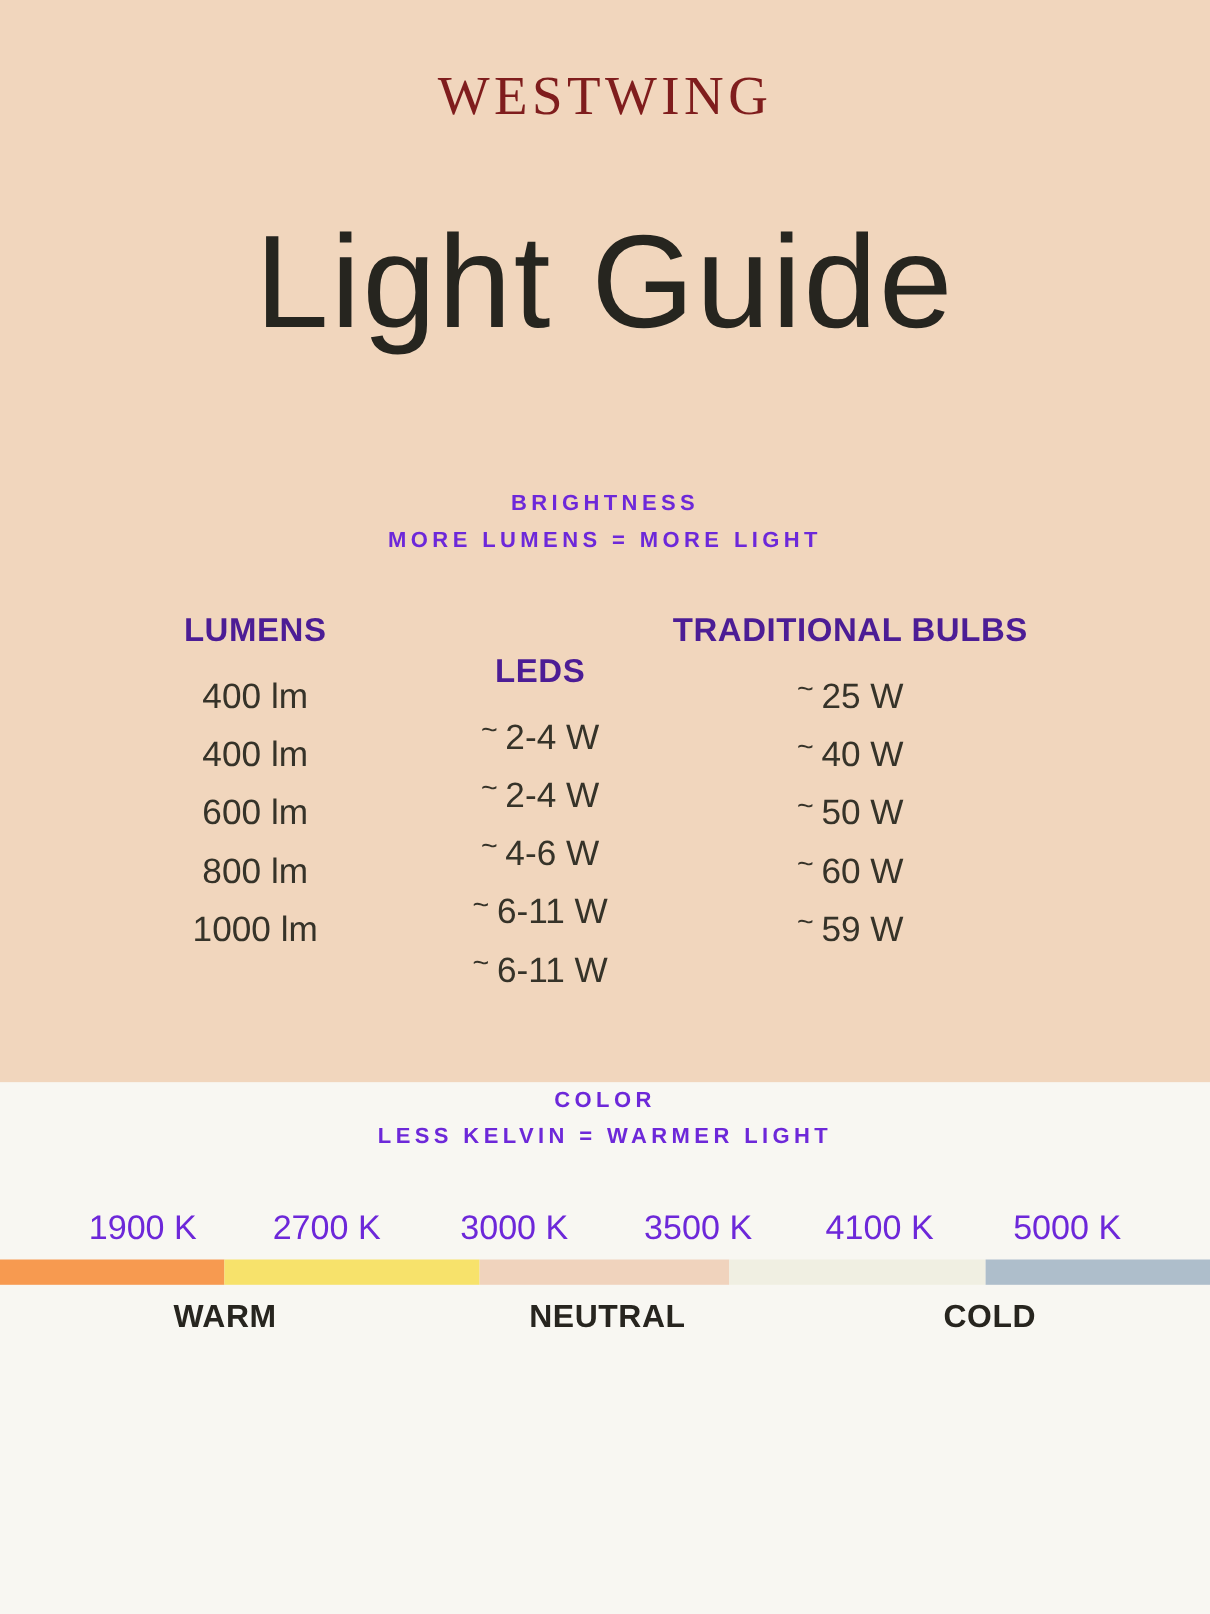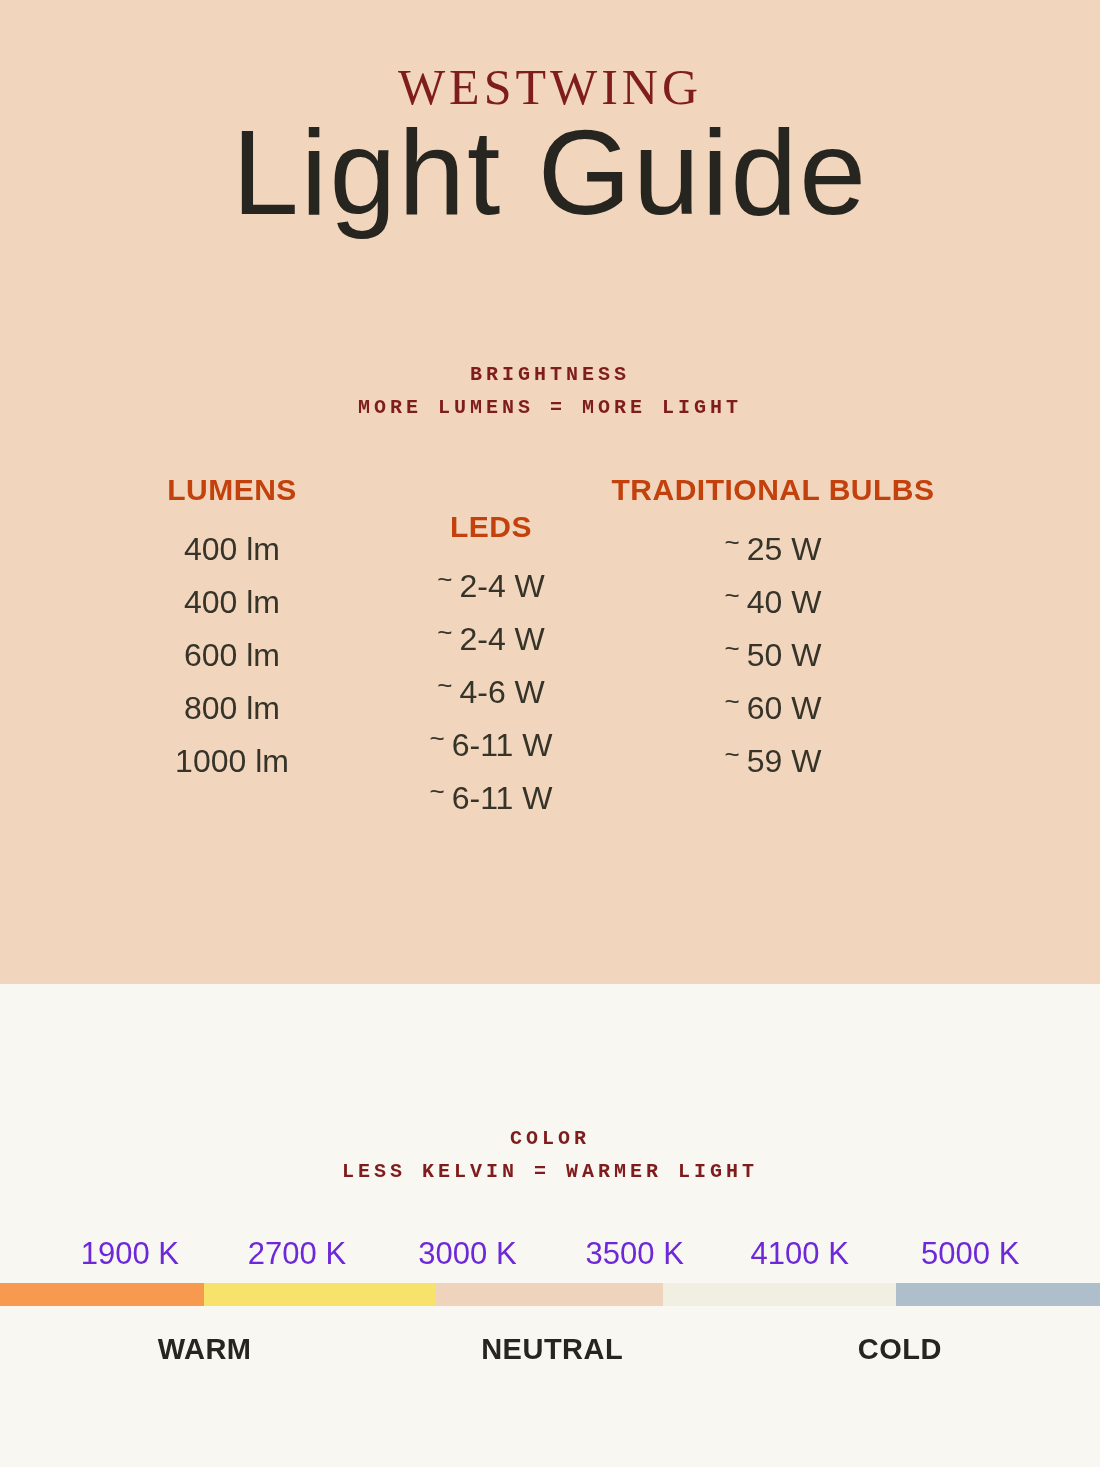--- a/index.html
+++ b/index.html
@@ -19,71 +19,72 @@
   }
   .brand-logo {
     padding-top: 62px;
     font-family: "Liberation Serif", serif;
     font-size: 50px;
     line-height: 1;
     letter-spacing: 4px;
     color: #7f1d1d;
   }
   .page-title {
+    margin-top: 84px;
     font-size: 120px;
     font-weight: 400;
     line-height: 1;
     letter-spacing: 2px;
     color: #26251f;
   }
   .mono-block {
-    font-family: Liberation Mono, monospace;
+    font-family: Liberation Sans, sans-serif;
     font-weight: 700;
     font-size: 20px;
     line-height: 33px;
     letter-spacing: 4px;
-    color: #7f1d1d;
+    color: #6d28d9;
   }
   .mono-top { margin-top: 126px; }
 
   
   .lumens-table { margin-top: 42px; position: relative; text-align: left; }
   .t-row { position: relative; height: 53px; }
   .t-head { height: 48px; margin-bottom: 8px; }
   .cell {
     position: absolute;
     top: 50%;
     transform: translate(-50%, -50%);
     white-space: nowrap;
     font-size: 32px;
     color: #363329;
   }
   .t-head .cell {
     font-size: 30px;
     font-weight: 700;
     letter-spacing: 0.5px;
-    color: #c2410c;
+    color: #4c1d95;
   }
   .col-1 { left: 232px; }
   .col-2 { left: 491px; margin-top: 37px; }
   .col-3 { left: 773px; }
   .approx {
     display: inline-block;
     transform: translateY(-9px);
     font-size: 26px;
     margin-right: 7px;
   }
 
   
   .section-bottom {
     height: 483px;
     background: #f8f7f2;
     text-align: center;
   }
-  .section-bottom .mono-block { padding-top: 138px; }
+  .section-bottom .mono-block { }
 
   .kelvin-row { position: relative; height: 34px; margin-top: 49px; }
   .kelvin-label {
     position: absolute;
     top: 0;
     transform: translateX(-50%);
     font-size: 31px;
     line-height: 34px;
     white-space: nowrap;
     color: #6d28d9;
@@ -98,21 +99,21 @@
   .scale-bar {
     display: flex;
     width: 100%;
     height: 23px;
     margin-top: 12px;
   }
 
   .zone-row { position: relative; height: 30px; margin-top: 14px; }
   .zone-label {
     position: absolute;
-    top: 14px;
+    top: 0;
     transform: translateX(-50%);
     font-size: 29px;
     line-height: 30px;
     font-weight: 700;
     letter-spacing: 0.5px;
     white-space: nowrap;
     color: #27251f;
   }
   .z-0 { left: 18.6%; }
   .z-1 { left: 50.2%; }

